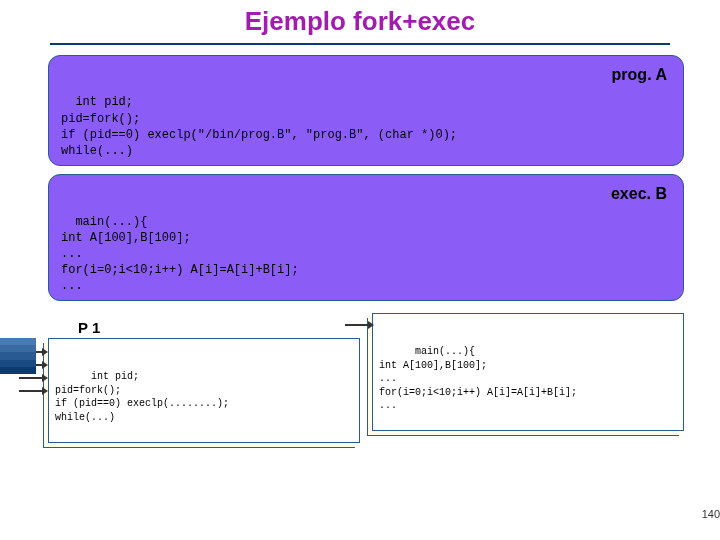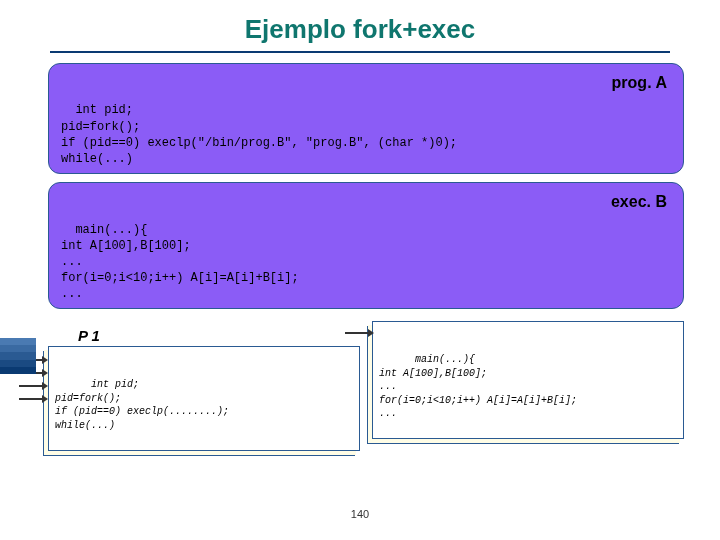--- a/index.html
+++ b/index.html
@@ -24,22 +24,22 @@
   .deco-left .b1 { background: #4a7ab2; }
   .deco-left .b2 { background: #3a6aa2; }
   .deco-left .b3 { background: #2a5a92; }
   .deco-left .b4 { background: #1a4a82; }
   .deco-left .b5 { background: #0a3a72; }
 
   .title {
     text-align: center;
     font-size: 26px;
     font-weight: bold;
-    color: #0f766e;
-    padding-top: 14px;
+    color: #a21caf;
+    padding-top: 6px;
     padding-bottom: 6px;
   }
   .hr {
     width: 620px;
     margin: 0 auto 10px auto;
     border: 0;
     border-top: 2px solid #0a3a72;
   }
   .codebox {
     background: #8b5cf6;
@@ -59,21 +59,20 @@
     top: 8px;
     font-family: Arial, sans-serif;
     font-size: 16px;
     font-weight: bold;
     color: #000;
   }
   .row {
     display: flex;
     margin: 12px 36px 0 48px;
     gap: 12px;
-    font-style: italic;
   }
   .col { flex: 1; }
   .col-title {
     font-family: Arial, sans-serif;
     font-size: 15px;
     font-weight: bold;
     color: #000;
     margin: 6px 0 2px 30px;
   }
   .smallbox {
@@ -112,21 +111,21 @@
     width: 0; height: 0;
     border-top: 4px solid transparent;
     border-bottom: 4px solid transparent;
     border-left: 6px solid #333;
     margin-left: -1px;
   }
   .pagenum {
     position: absolute;
     left: 0; right: 0;
     bottom: 20px;
-    text-align: center;
+    text-align: right;
     font-size: 11px;
     color: #333;
   }
 </style>
 </head>
 <body>
 
 <div class="title">Ejemplo fork+exec</div>
 <hr class="hr">
 

